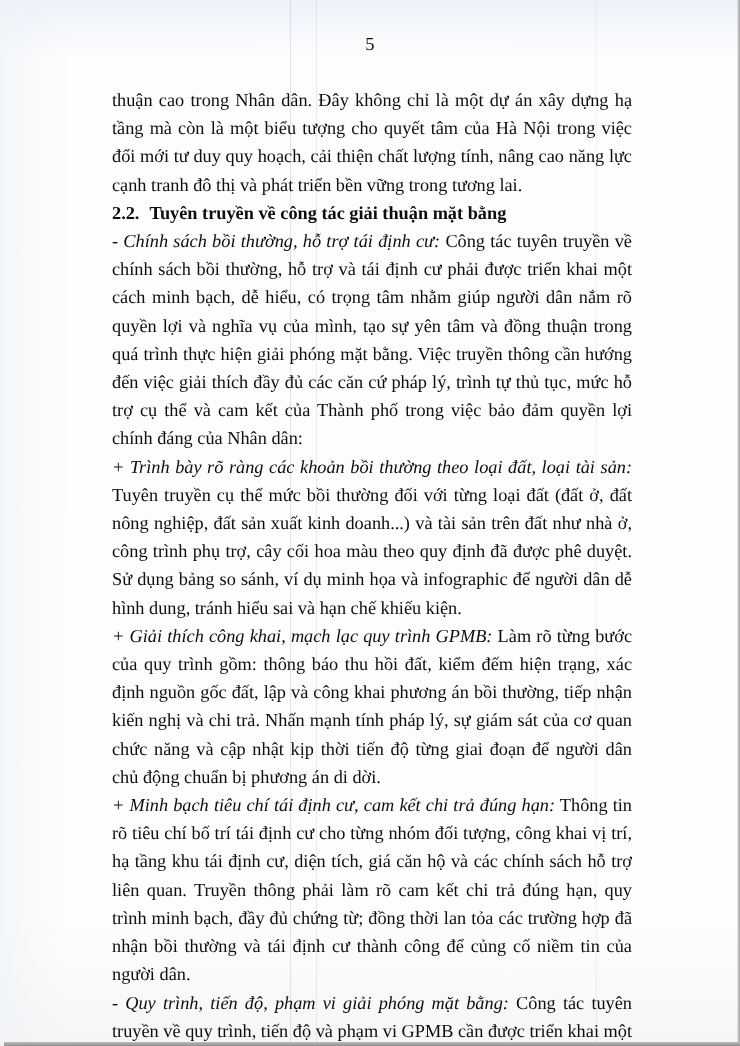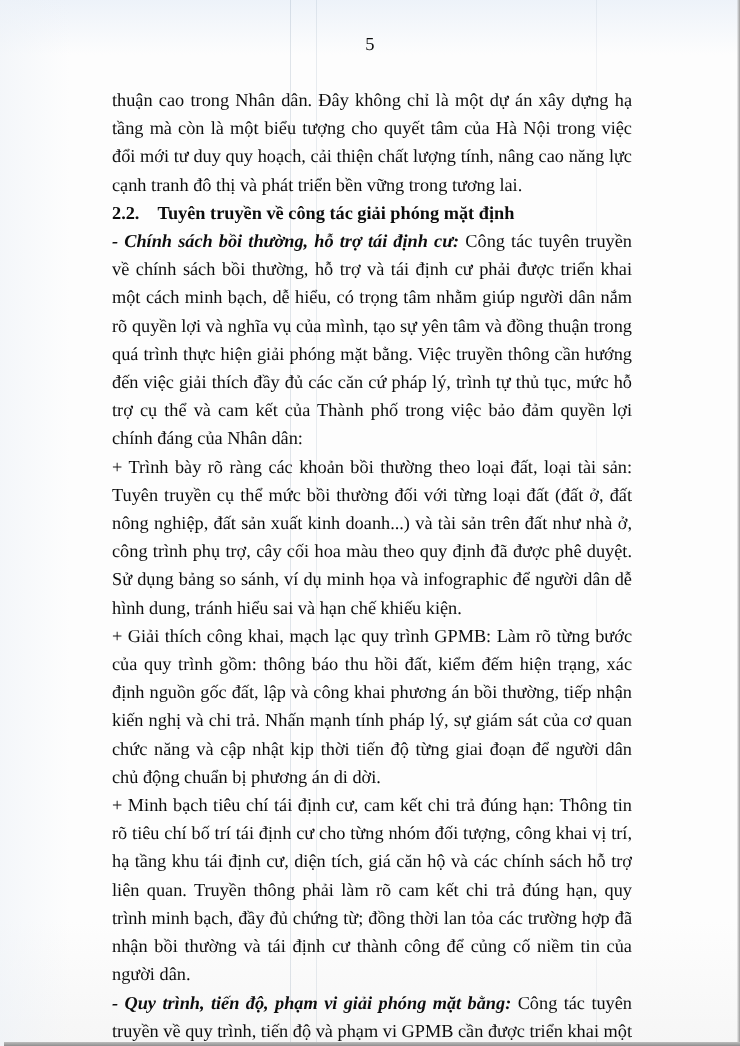--- a/index.html
+++ b/index.html
@@ -82,26 +82,27 @@
     text-indent: 0;
   }
   p.para {
     text-indent: 34px;
   }
   p.heading {
     text-indent: 56px;
     font-weight: bold;
     margin-top: 1px;
   }
-  p.heading .num { margin-right: 18px; }
+  p.heading .num { margin-right: 10px; }
   .lead-b {
-    font-weight: bold;
+    font-weight: normal;
     font-style: italic;
   }
   .lead-i {
+    font-style: italic;
   }
   
   #body-text, #page-number {
     text-rendering: geometricPrecision;
     -webkit-font-smoothing: antialiased;
   }
 </style>
 </head>
 <body>
 
@@ -112,21 +113,21 @@
   <div class="fold f2"></div>
   <div class="fold f3"></div>
 
   <div id="page-number">5</div>
 
   <div id="body-text">
 
     <p class="para">thuận cao trong Nhân dân. Đây không chỉ là một dự án xây dựng hạ tầng mà còn là một biểu tượng cho quyết tâm của Hà Nội trong việc đổi mới tư duy quy hoạch, cải thiện chất lượng tính, nâng cao năng lực cạnh tranh đô thị và phát triển bền vững trong tương lai.</p>
 
     <p class="heading">
-      <span class="num">2.2.</span><span>Tuyên truyền về công tác giải phóng mặt định</span>
+      <span class="num">2.2.</span><span>Tuyên truyền về công tác giải thuận mặt bằng</span>
     </p>
 
     <p class="para">
       <span class="lead-b">- Chính sách bồi thường, hỗ trợ tái định cư:</span><span> Công tác tuyên truyền về chính sách bồi thường, hỗ trợ và tái định cư phải được triển khai một cách minh bạch, dễ hiểu, có trọng tâm nhằm giúp người dân nắm rõ quyền lợi và nghĩa vụ của mình, tạo sự yên tâm và đồng thuận trong quá trình thực hiện giải phóng mặt bằng. Việc truyền thông cần hướng đến việc giải thích đầy đủ các căn cứ pháp lý, trình tự thủ tục, mức hỗ trợ cụ thể và cam kết của Thành phố trong việc bảo đảm quyền lợi chính đáng của Nhân dân:</span>
     </p>
 
     <p class="para">
       <span class="lead-i">+ Trình bày rõ ràng các khoản bồi thường theo loại đất, loại tài sản:</span><span> Tuyên truyền cụ thể mức bồi thường đối với từng loại đất (đất ở, đất nông nghiệp, đất sản xuất kinh doanh...) và tài sản trên đất như nhà ở, công trình phụ trợ, cây cối hoa màu theo quy định đã được phê duyệt. Sử dụng bảng so sánh, ví dụ minh họa và infographic để người dân dễ hình dung, tránh hiểu sai và hạn chế khiếu kiện.</span>
     </p>
 

